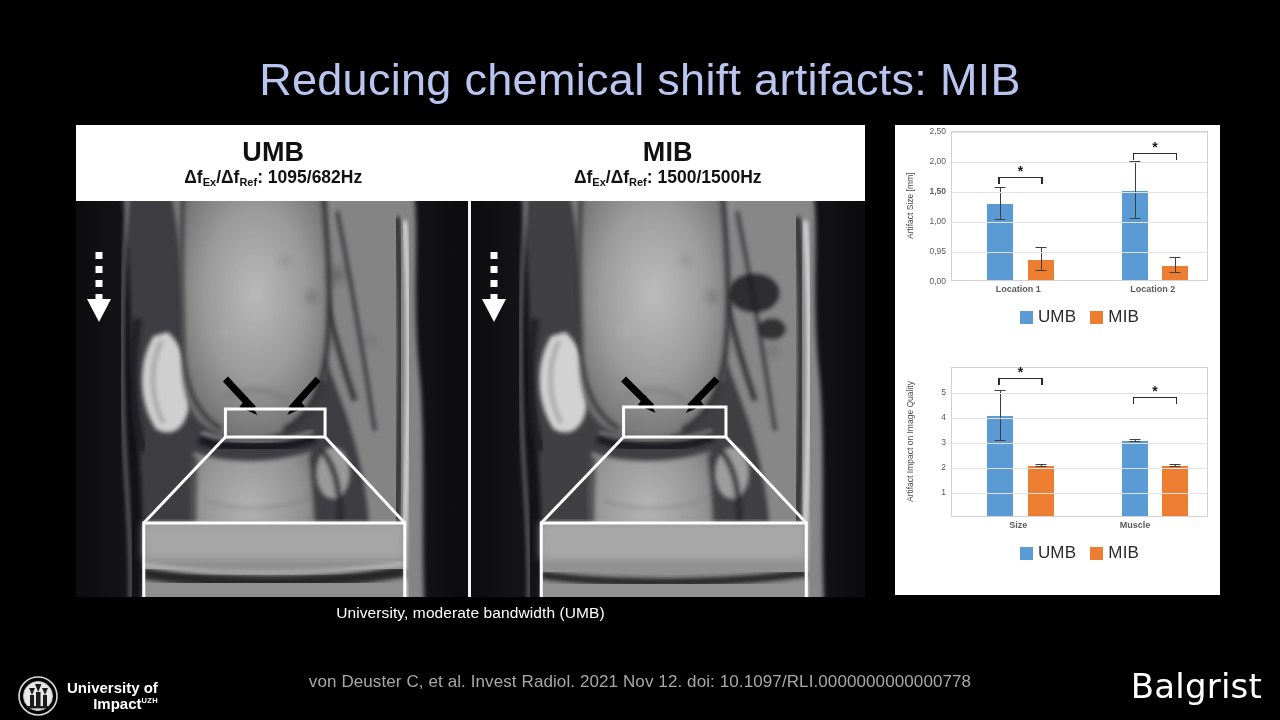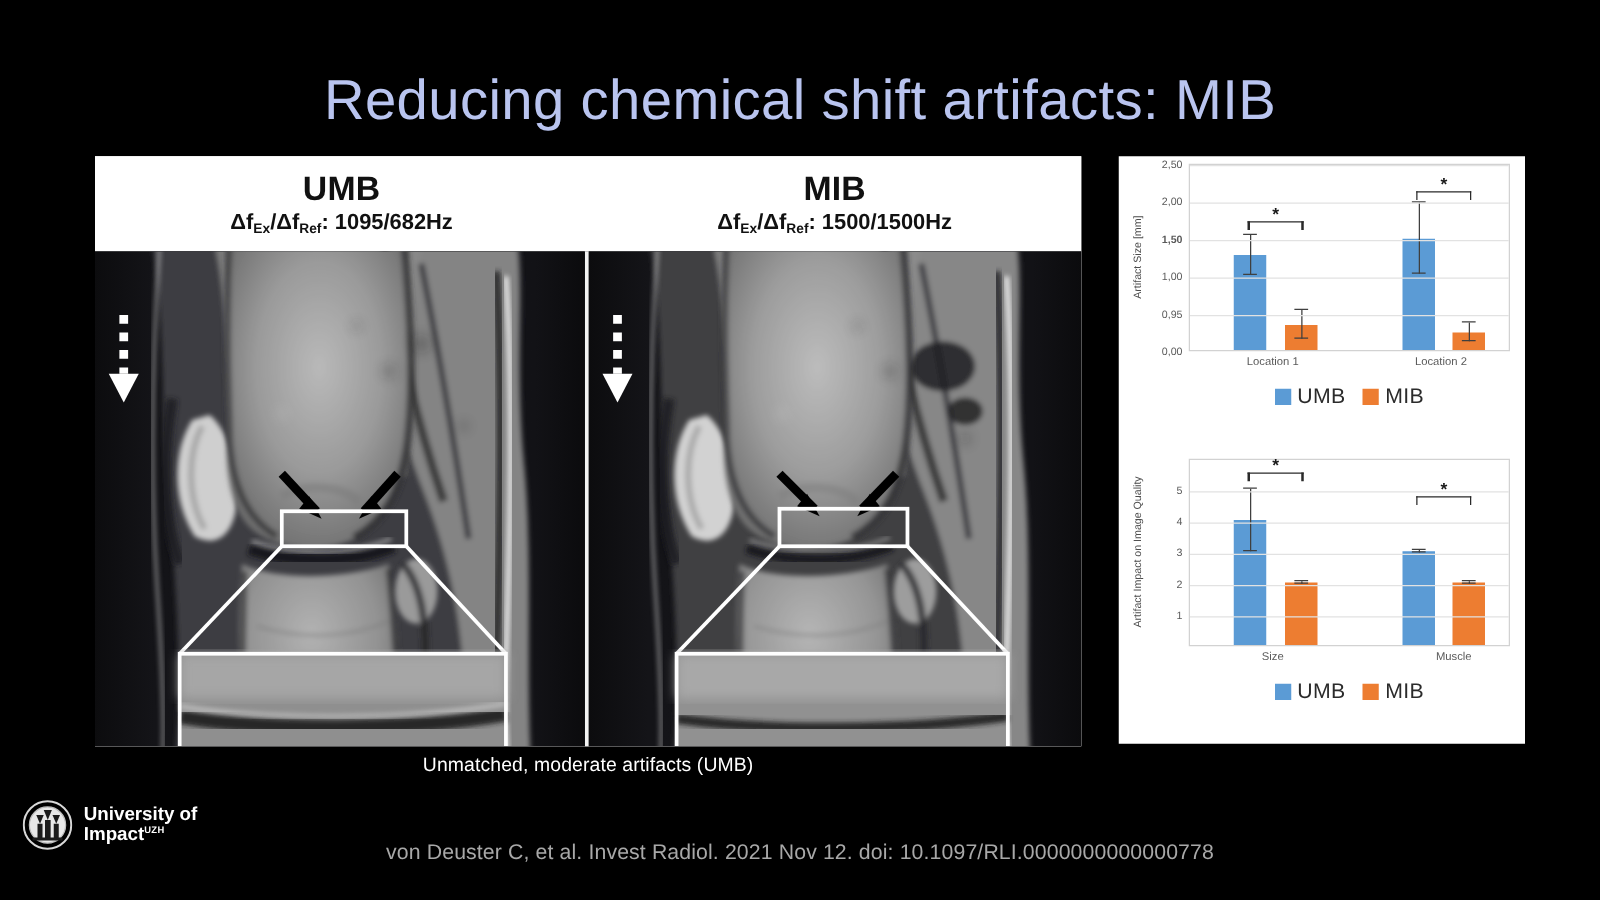--- a/index.html
+++ b/index.html
@@ -115,38 +115,38 @@
   .sig .sig-r { position: absolute; right: 0; top: 0; width: 1.4px; height: 7px; background: #2a2a2a; }
   .sig .sig-star {
     position: absolute; left: 0; right: 0; top: -13px; text-align: center;
     font-size: 14px; font-weight: 700; color: #1a1a1a; line-height: 1;
   }
   .x-labels {
     position: absolute; left: 48px; right: 4px; top: 153px; height: 16px;
   }
   .x-label {
     position: absolute; transform: translateX(-50%);
-    font-size: 9px; color: #5a5a5a; white-space: nowrap;
+    font-size: 9px; color: #5a5a5a; white-space: nowrap; font-weight: bold;
   }
   .legend {
     position: absolute; left: 48px; right: 4px; top: 176px;
     display: flex; align-items: center; justify-content: center; gap: 14px;
   }
   .legend-item { display: flex; align-items: center; gap: 5px; }
   .legend-swatch { width: 13px; height: 13px; display: inline-block; }
   .legend-label { font-size: 17px; font-weight: 400; color: #2b2b2b; letter-spacing: .2px; }
 
   
   .citation {
     position: absolute; left: 0; top: 672px; width: 1280px; text-align: center;
     color: #a8a8a8; font-size: 17px; letter-spacing: .1px; white-space: nowrap;
   }
   .uzh-logo {
-    position: absolute; left: 18px; top: 640px;
-    display: flex; align-items: center; gap: 9px;
+    position: absolute; left: 18px; top: 676px;
+    display: flex; align-items: center; gap: 9px; text-align: right;
   }
   .uzh-seal { width: 40px; height: 40px; }
   .uzh-text { color: #fff; font-size: 15px; font-weight: 700; line-height: 1.08; }
   .uzh-text sup { font-size: 7.5px; vertical-align: super; letter-spacing: .3px; }
   .balgrist {
     position: absolute; right: 18px; top: 666px;
     color: #fff; font-size: 34px; font-weight: 400; letter-spacing: .2px;
     font-family: "DejaVu Sans", sans-serif;
   }
 </style>
@@ -424,21 +424,21 @@
           <svg viewBox="0 0 26 75">
             <line x1="13" y1="3" x2="13" y2="50" stroke="#fff" stroke-width="7" stroke-dasharray="7 7"></line>
             <polygon points="13,73 1,50 25,50" fill="#fff"></polygon>
           </svg>
         </div>
       </div>
     </div>
   </div>
 
   <div class="mri-captions">
-    <div class="mri-caption">Unmatched, moderate artifacts (UMB)</div>
+    <div class="mri-caption">University, moderate bandwidth (UMB)</div>
   </div>
 
   <div class="charts-panel">
 
     <div class="chart-block top">
       <div class="chart-area">
         <div class="y-axis-title">Artifact Size [mm]</div>
         <div class="y-ticks" id="ticks-0">
             <div class="y-tick" style="top: 150px;">0,00</div>
             <div class="y-tick" style="top: 120px;">0,95</div>
@@ -567,21 +567,21 @@
               </div>
             </div>
         <div class="grid-line" style="top: 125px;"></div>
             <div class="grid-line" style="top: 100px;"></div>
             <div class="grid-line" style="top: 75px;"></div>
             <div class="grid-line" style="top: 50px;"></div>
             <div class="grid-line" style="top: 25px;"></div>
           </div>
         <div class="x-labels" id="xlabels-1">
             <div class="x-label" style="left: 67.25px;">Size</div>
-            <div class="x-label" style="left: 212px;">Muscle</div>
+            <div class="x-label" style="left: 184px;">Muscle</div>
           </div>
         <div class="legend">
           <div class="legend-item">
             <span class="legend-swatch" id="sw-1-0" style="background: rgb(91, 155, 213);"></span>
             <span class="legend-label">UMB</span>
           </div>
           <div class="legend-item">
             <span class="legend-swatch" id="sw-1-1" style="background: rgb(237, 125, 49);"></span>
             <span class="legend-label">MIB</span>
           </div>
@@ -608,13 +608,14 @@
         </g>
         <rect x="8" y="30" width="24" height="2.4" fill="#1b1b1b"></rect>
       </svg>
     </span>
     <span class="uzh-text">
       <span>University of</span><br>
       <span>Impact</span><sup>UZH</sup>
     </span>
   </div>
 
+  <div class="balgrist">Balgrist</div>
 </div>
 
 </body></html>

